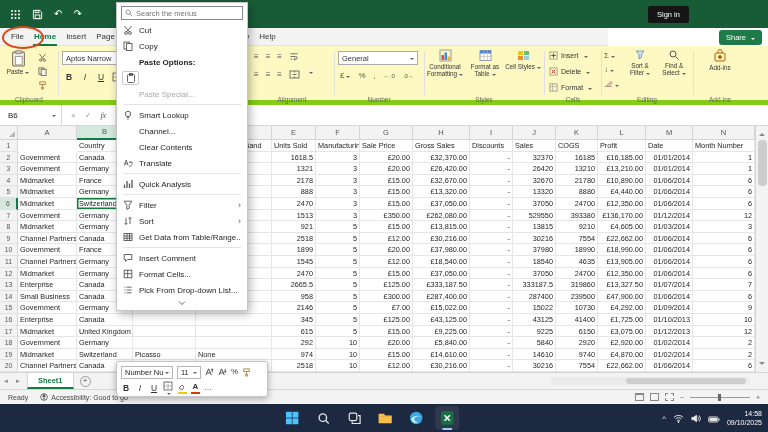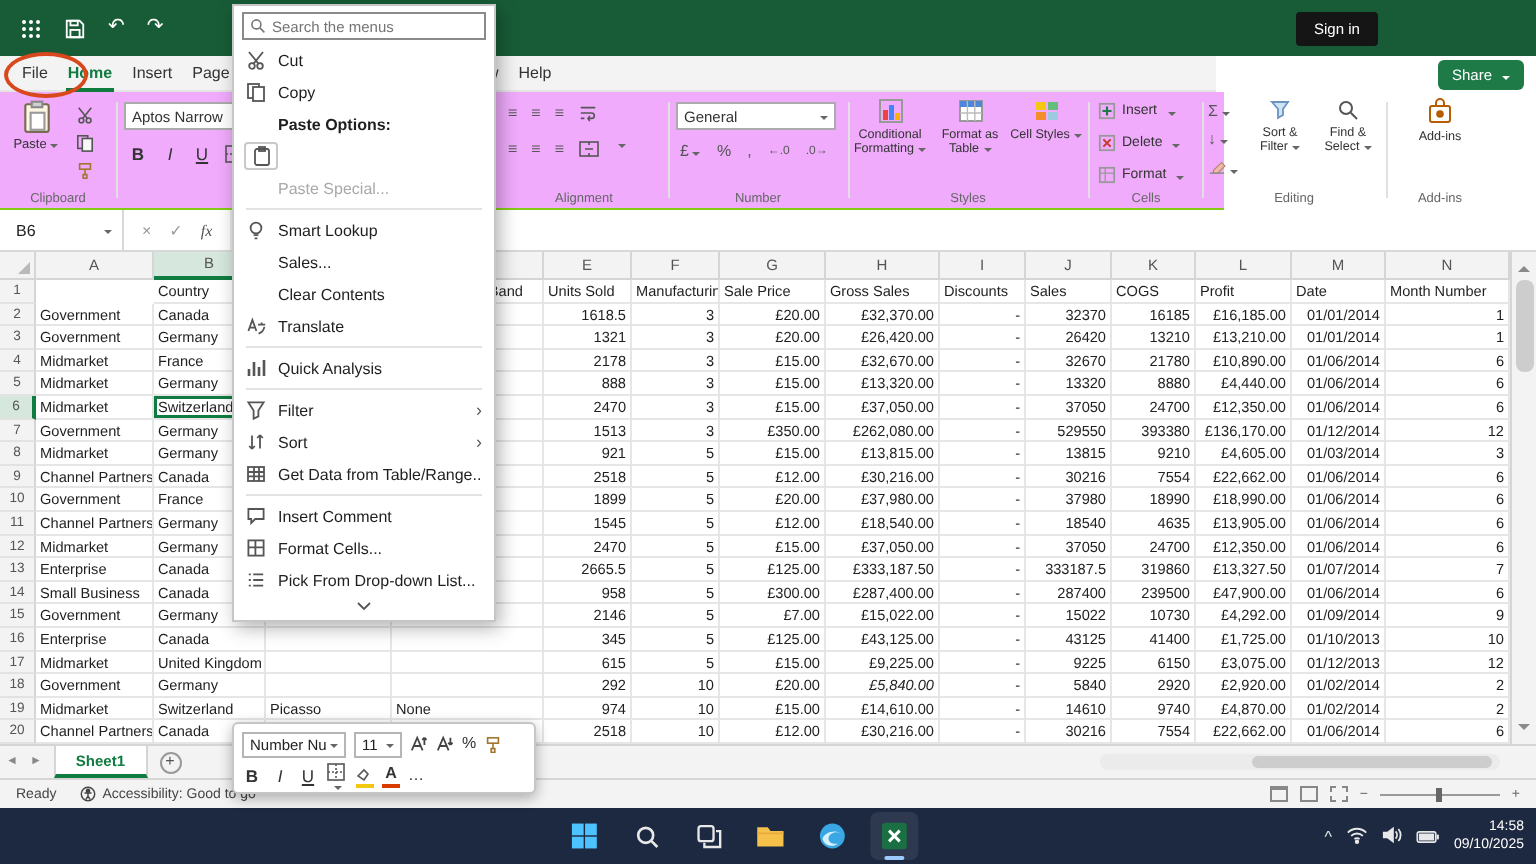--- a/index.html
+++ b/index.html
@@ -20,22 +20,22 @@
   .tab{font-size:8px;color:#333;padding:0 5px;height:18px;line-height:18px;position:relative;white-space:nowrap}
   .tab.active{color:#0f7b3f;font-weight:bold}
   .tab.active::after{content:"";position:absolute;left:4px;right:4px;bottom:0;height:2px;background:#0f7b3f}
   .tab.gap{margin-left:81px}
   .share{position:absolute;right:6px;top:30px;height:15px;background:#1e7a46;color:#fff;font-size:7.5px;
          display:flex;align-items:center;gap:3px;padding:0 7px;border-radius:3px;z-index:5}
   .redcircle{position:absolute;left:2px;top:26px;width:42px;height:23px;border:2px solid #d9471c;
              border-radius:50%;z-index:60;pointer-events:none}
 
   
-  .ribbon{position:absolute;top:46px;left:0;width:612px;height:59px;background:#f0abfc;
-          border-bottom:1px solid #84cc16;font-size:7px;color:#333}
+  .ribbon{position:absolute;top:46px;left:0;width:768px;height:59px;background:#fef9c3;
+          border-bottom:5px solid #84cc16;font-size:7px;color:#333}
   .grp{position:absolute;top:0;height:59px}
   .grp-label{position:absolute;bottom:2px;left:0;width:100%;text-align:center;font-size:6.5px;color:#666}
   .vsep{position:absolute;top:5px;bottom:5px;width:1px;background:#e0e0e0}
   .caret{display:inline-block;width:0;height:0;border:2.5px solid transparent;border-top-color:#666;
          margin-left:2px;position:relative;top:2px}
   .combo{position:absolute;border:1px solid #ababab;background:#fff;height:14px;display:flex;
          align-items:center;padding:0 3px;font-size:7.5px;white-space:nowrap;overflow:hidden}
   .ric{display:flex;align-items:center;justify-content:center;color:#444;font-size:9px;line-height:1}
   .btn3{position:absolute;top:3px;text-align:center;font-size:6.3px;line-height:1.15;color:#333}
   .cellsrow{position:absolute;display:flex;align-items:center;gap:3px;font-size:7px;white-space:nowrap}
@@ -708,21 +708,21 @@
       </div>
       <div class="grow">
         <div class="rn">18</div>
         <div class="gc" style="width: 59px;">Government</div>
         <div class="gc" style="width: 56px;">Germany</div>
         <div class="gc" style="width: 63px;"></div>
         <div class="gc" style="width: 76px;"></div>
         <div class="gc num" style="width: 44px;">292</div>
         <div class="gc num" style="width: 44px;">10</div>
         <div class="gc num" style="width: 53px;">£20.00</div>
-        <div class="gc num" style="width: 57px; font-style: italic;">£5,840.00</div>
+        <div class="gc num" style="width: 57px;">£5,840.00</div>
         <div class="gc num" style="width: 43px;">-</div>
         <div class="gc num" style="width: 43px;">5840</div>
         <div class="gc num" style="width: 42px;">2920</div>
         <div class="gc num" style="width: 48px;">£2,920.00</div>
         <div class="gc num" style="width: 47px;">01/02/2014</div>
         <div class="gc num" style="width: 62px;">2</div>
       </div>
       <div class="grow">
         <div class="rn">19</div>
         <div class="gc" style="width: 59px;">Midmarket</div>
@@ -846,21 +846,21 @@
           <span class="ic">
             <svg viewBox="0 0 10 10" width="10" height="10" fill="none" stroke="#555" stroke-width=".9">
               <circle cx="5" cy="4" r="2.7"></circle>
               <path d="M3.8 7.6h2.4M4.3 9.2h1.4"></path>
             </svg>
           </span>
           <span class="lbl">Smart Lookup</span>
         </div>
         <div class="mi">
           <span class="ic"></span>
-          <span class="lbl">Sales...</span>
+          <span class="lbl">Channel...</span>
         </div>
         <div class="mi">
           <span class="ic"></span>
           <span class="lbl">Clear Contents</span>
         </div>
         <div class="mi">
           <span class="ic">
             <svg viewBox="0 0 10 10" width="10" height="10" fill="none" stroke="#555" stroke-width=".9">
               <path d="M1.2 7.5 3.2 2l2 5.5M1.9 5.8h2.6M6 4.3h3.6M7.8 3.3v1M6.3 8.8c1.5-.6 2.6-1.8 2.9-3.4"></path>
             </svg>

